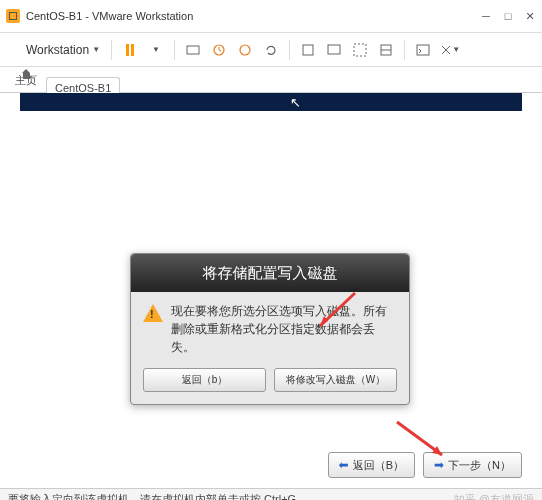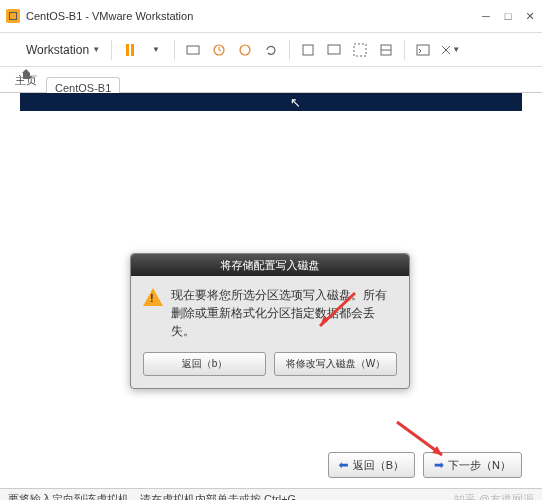--- a/index.html
+++ b/index.html
@@ -26,21 +26,21 @@
 .home-icon { width: 11px; height: 10px; position: relative; }
 .home-icon::before { content: ""; position: absolute; top: 0; left: 1px; border-left: 4.5px solid transparent; border-right: 4.5px solid transparent; border-bottom: 4px solid #666; }
 .home-icon::after { content: ""; position: absolute; top: 4px; left: 2px; width: 7px; height: 6px; background: #666; }
 .vm-icon { width: 11px; height: 11px; background: #f9a825; border-radius: 1px; }
 
 .vm-area { position: relative; height: 395px; background: #fff; padding: 8px 20px; }
 .bluebar { position: absolute; top: 0; left: 20px; right: 20px; height: 18px; background: #0a1f44; }
 .cursor-arrow { position: absolute; top: 2px; left: 290px; color: #fff; font-size: 13px; }
 
 .dialog { position: absolute; top: 160px; left: 130px; width: 280px; background: #e8e8e8; border: 1px solid #888; border-radius: 4px; box-shadow: 0 2px 8px rgba(0,0,0,0.3); }
-.dialog-title { height: 22px; background: linear-gradient(#555,#222); color: #fff; font-size: 11px; display: flex; align-items: center; justify-content: center; border-radius: 4px 4px 0 0; }
+.dialog-title { height: 38px; background: linear-gradient(#555,#222); color: #fff; font-size: 15px; display: flex; align-items: center; justify-content: center; border-radius: 4px 4px 0 0; }
 .dialog-body { padding: 10px 12px 12px; display: flex; gap: 8px; }
 .warn-icon { width: 0; height: 0; border-left: 10px solid transparent; border-right: 10px solid transparent; border-bottom: 18px solid #f9a825; position: relative; flex-shrink: 0; margin-top: 2px; }
 .warn-icon::after { content: "!"; position: absolute; left: -3px; top: 4px; font-size: 11px; font-weight: bold; color: #333; }
 .dialog-text { font-size: 12px; color: #333; line-height: 1.5; }
 .dialog-btns { display: flex; gap: 8px; padding: 0 12px 12px; justify-content: center; }
 .dlg-btn { flex: 1; height: 24px; background: linear-gradient(#fff,#e0e0e0); border: 1px solid #999; border-radius: 3px; font-size: 10px; color: #333; cursor: pointer; display: flex; align-items: center; justify-content: center; }
 
 .nav-btns { position: absolute; bottom: 10px; right: 20px; display: flex; gap: 8px; }
 .nav-btn { height: 26px; padding: 0 10px; background: linear-gradient(#fff,#e5e5e5); border: 1px solid #999; border-radius: 3px; font-size: 11px; color: #333; cursor: pointer; display: flex; align-items: center; gap: 4px; }
 .arrow-l::before { content: "⬅"; color: #2962c9; font-size: 12px; }

